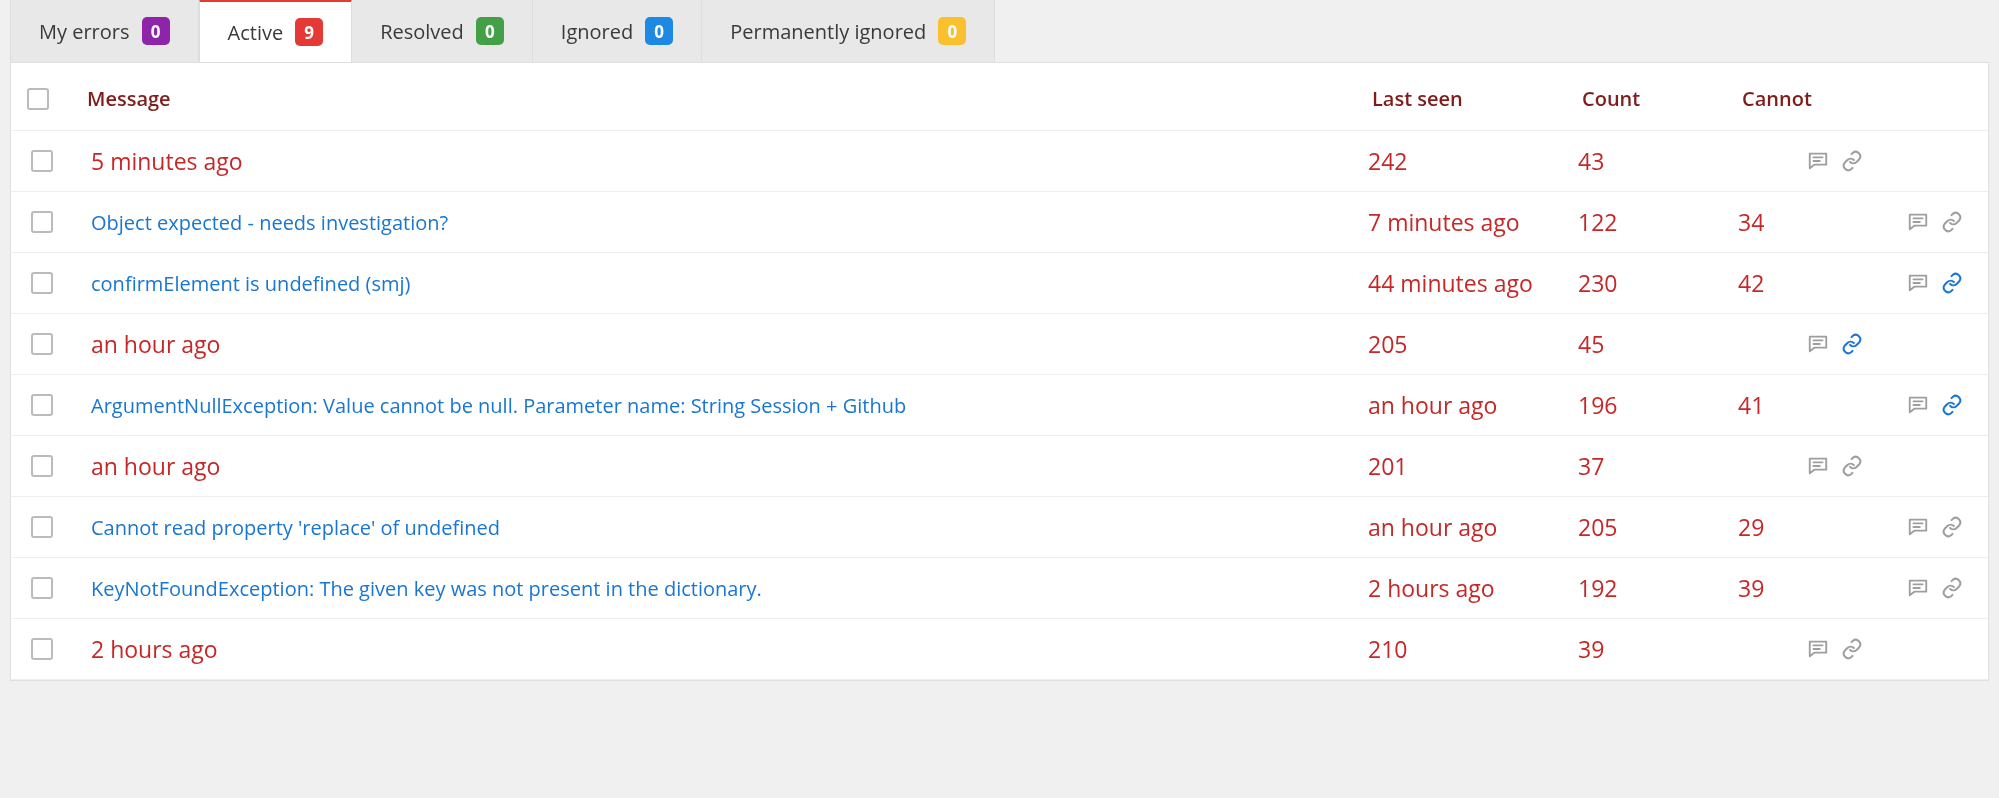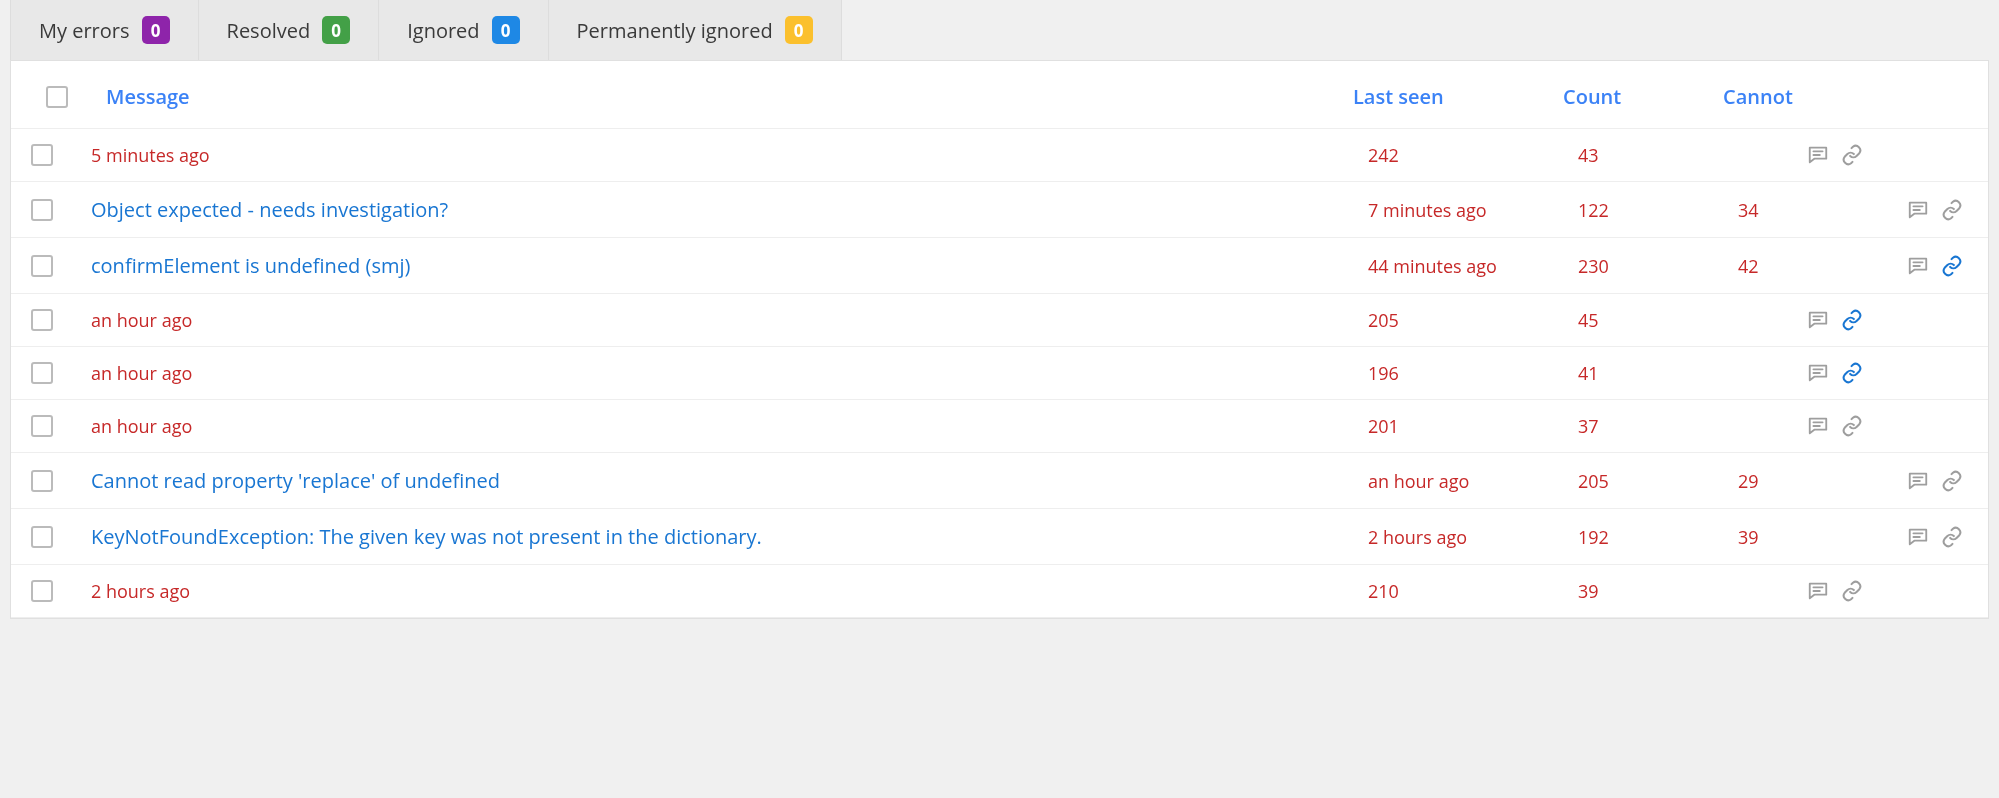--- a/index.html
+++ b/index.html
@@ -58,22 +58,22 @@
     margin: 0 10px 0 10px;
   }
   .header-row, .row {
     display: grid;
     grid-template-columns: 70px 1fr 210px 160px 140px 100px;
     align-items: center;
     padding: 14px 10px;
     border-bottom: 1px solid #eee;
   }
   .header-row {
-    padding: 22px 25px 18px;
-    color: #3b82f6;
+    padding: 22px 6px 18px;
+    color: #7f1d1d;
     font-weight: 600;
     font-size: 20px;
   }
   .chk {
     width: 22px;
     height: 22px;
     border: 2px solid #bbb;
     border-radius: 3px;
     display: inline-block;
     margin-left: 10px;
@@ -87,21 +87,21 @@
     cursor: pointer;
   }
   .msg {
     white-space: nowrap;
     overflow: hidden;
     text-overflow: ellipsis;
     padding-right: 20px;
   }
   .lastseen, .count, .users {
     color: #c62828;
-    font-size: 18px;
+    font-size: 23px;
   }
   .actions {
     display: flex;
     gap: 10px;
     justify-content: flex-end;
     padding-right: 14px;
   }
   .icon {
     width: 24px;
     height: 24px;
@@ -115,20 +115,24 @@
 </style>
 </head>
 <body>
 
 <div class="wrap">
 
   <div class="tabs" id="tabs">
       <div class="tab">
         <span>My errors</span>
         <span class="badge purple">0</span>
+      </div>
+      <div class="tab active">
+        <span>Active</span>
+        <span class="badge red">9</span>
       </div>
       <div class="tab">
         <span>Resolved</span>
         <span class="badge green">0</span>
       </div>
       <div class="tab">
         <span>Ignored</span>
         <span class="badge blue">0</span>
       </div>
       <div class="tab">
@@ -228,20 +232,21 @@
             <span class="icon blue">
               <svg viewBox="0 0 24 24" fill="none" stroke-width="2.2" stroke-linecap="round" stroke-linejoin="round">
                 <path d="M10 13a5 5 0 0 0 7 0l3-3a5 5 0 0 0-7-7l-1.5 1.5"></path>
                 <path d="M14 11a5 5 0 0 0-7 0l-3 3a5 5 0 0 0 7 7l1.5-1.5"></path>
               </svg>
             </span>
           </div>
         </div>
         <div class="row">
           <span class="chk"></span>
+          <div class="msg"><a>ArgumentNullException: Value cannot be null. Parameter name: String Session + Github</a></div>
           <div class="lastseen">an hour ago</div>
           <div class="count">196</div>
           <div class="users">41</div>
           <div class="actions">
             <span class="icon grey">
               <svg viewBox="0 0 24 24" fill="none" stroke-width="2" stroke-linecap="round" stroke-linejoin="round">
                 <path d="M3 4h18v12H8l-5 4V4z"></path>
                 <line x1="7" y1="8" x2="17" y2="8"></line>
                 <line x1="7" y1="12" x2="14" y2="12"></line>
               </svg>

